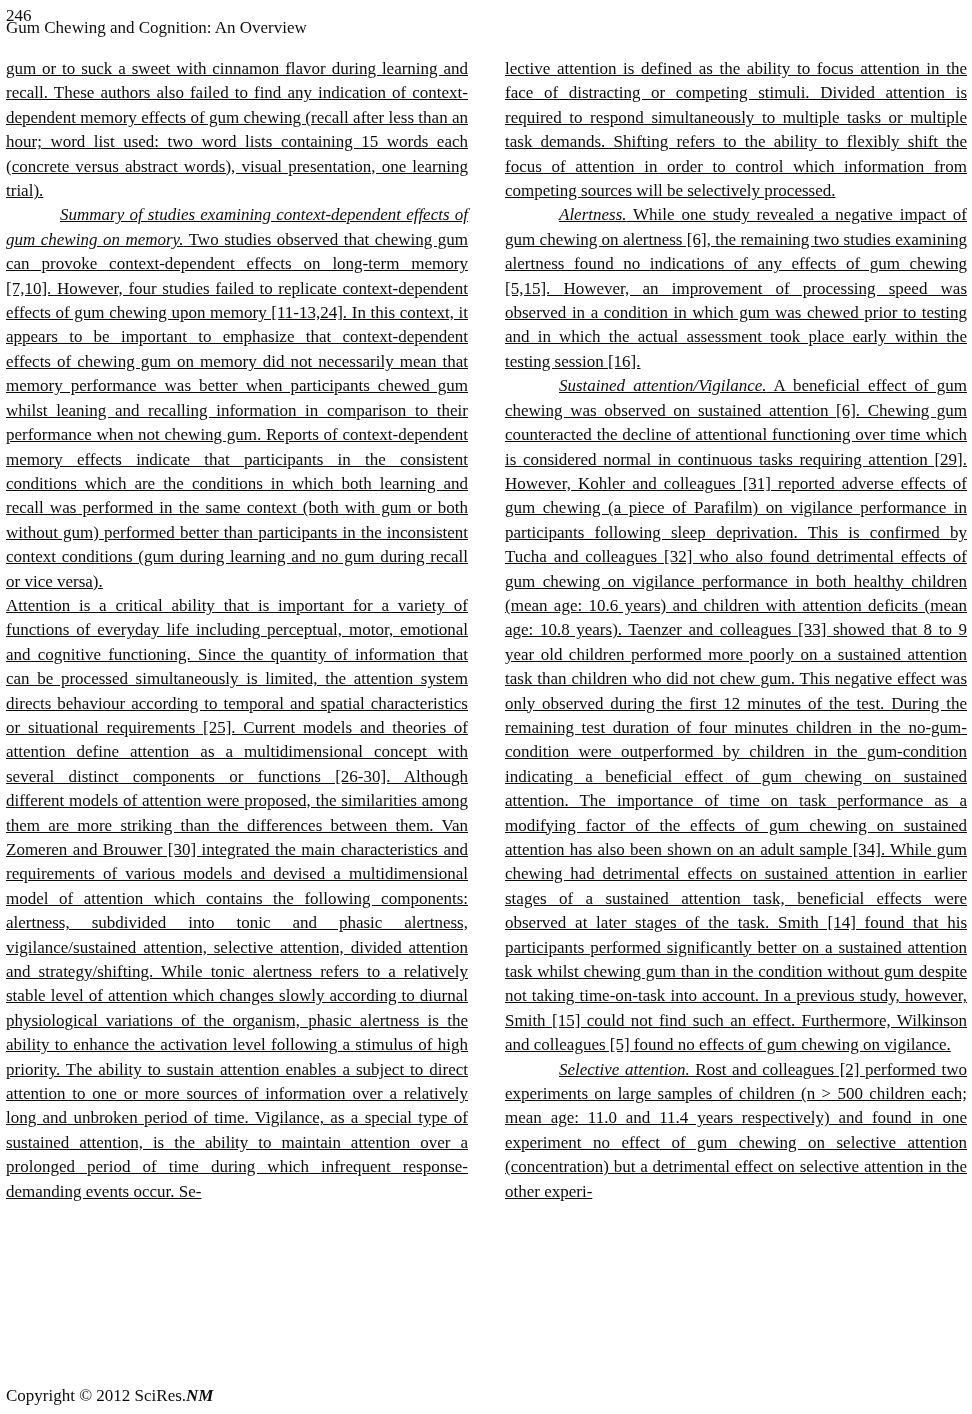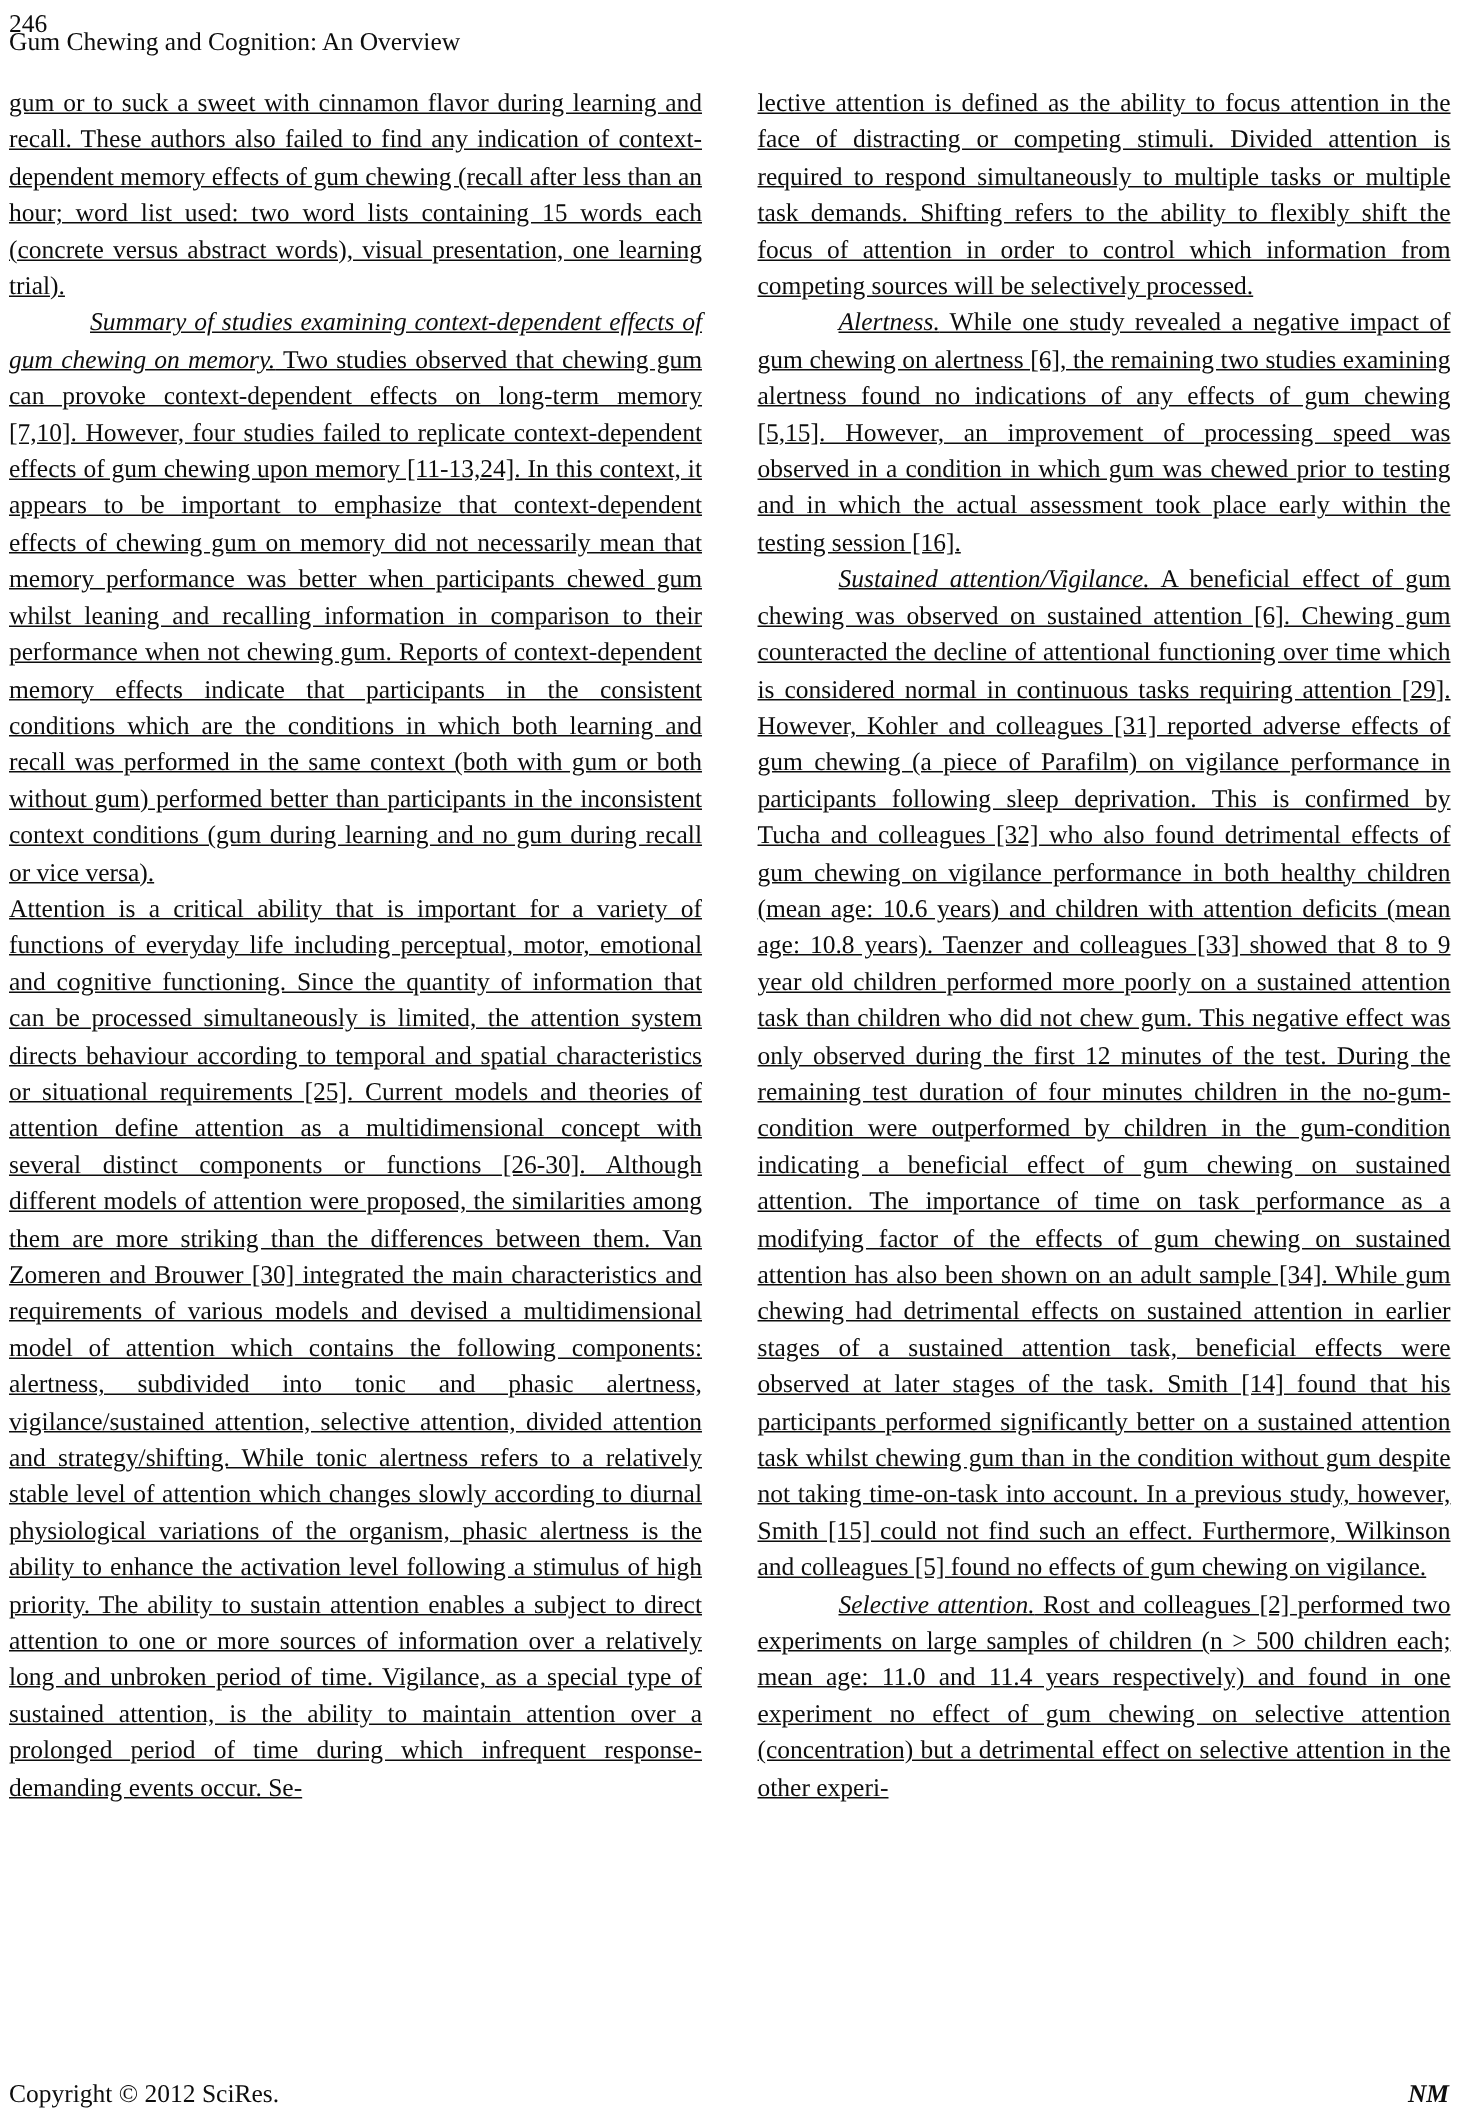--- a/index.html
+++ b/index.html
@@ -61,21 +61,21 @@
     line-height: 24px;
   }
   .page-footer {
     position: absolute;
     left: 6px;
     right: 6px;
     bottom: 8px;
     font-size: 17px;
     line-height: 20px;
     display: flex;
-    justify-content: space-between;
+    justify-content: flex-start;
     align-items: baseline;
   }
   .journal-code {
     font-weight: bold;
     font-style: italic;
   }
 </style>
 </head>
 <body>
 

